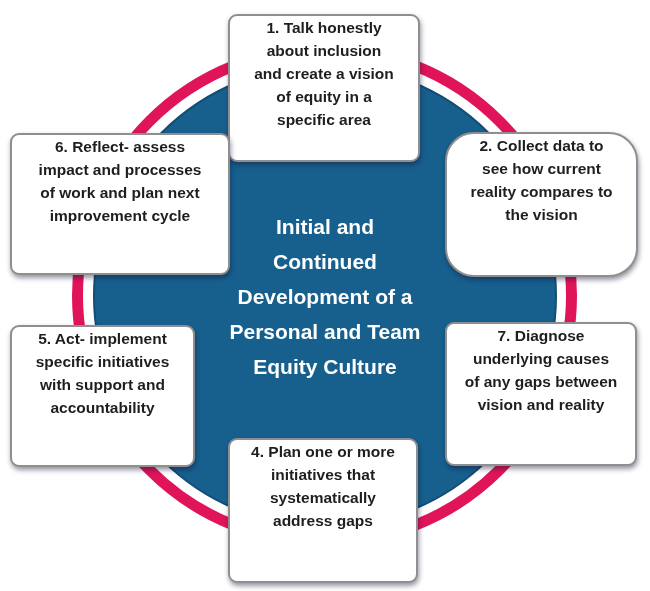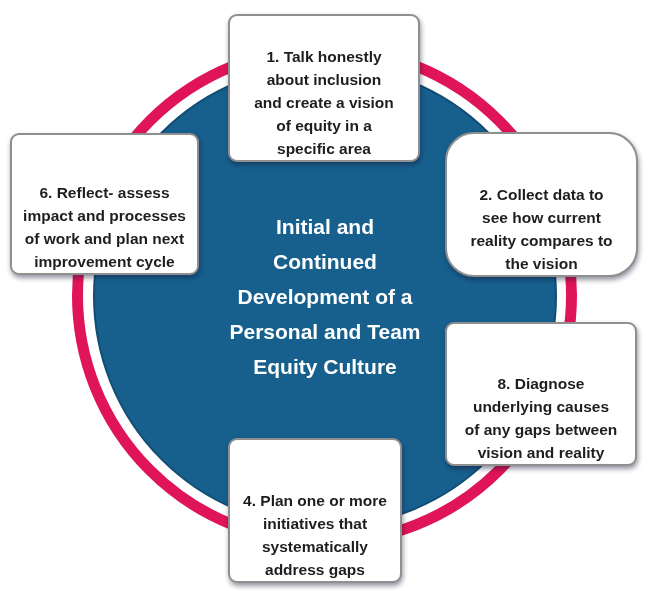--- a/index.html
+++ b/index.html
@@ -58,39 +58,39 @@
     white-space: pre-line;
   }
 
   .step-box {
     position: absolute;
     background: var(--box-bg);
     border: 2px solid var(--box-border);
     border-radius: 9px;
     box-shadow: 1px 3px 5px rgba(20, 20, 50, 0.45);
     display: flex;
-    align-items: flex-end;
+    align-items: flex-start;
     justify-content: center;
   }
 
   .step-text {
     text-align: center;
     color: var(--box-text);
     font-size: 15.5px;
     font-weight: 700;
     line-height: 23px;
     white-space: pre-line;
   }
 
   .box-1 { left: 228px; top: 14px;  width: 192px; height: 148px; }
   .box-2 { left: 445px; top: 132px; width: 193px; height: 145px; border-radius: 29px; }
   .box-3 { left: 445px; top: 322px; width: 192px; height: 144px; }
-  .box-4 { left: 228px; top: 438px; width: 174px; height: 145px; }
+  .box-4 { left: 228px; top: 438px; width: 190px; height: 145px; }
   .box-5 { left: 10px;  top: 325px; width: 185px; height: 142px; }
-  .box-6 { left: 10px;  top: 133px; width: 189px; height: 142px; }
+  .box-6 { left: 10px;  top: 133px; width: 220px; height: 142px; }
 </style>
 </head>
 <body>
 
 <div class="canvas">
 
   <div class="ring"></div>
 
   <div class="circle">
     <div class="center-text">Initial and
@@ -109,33 +109,39 @@
   </div>
 
   <div class="step-box box-2">
     <div class="step-text">2. Collect data to
 see how current
 reality compares to
 the vision</div>
   </div>
 
   <div class="step-box box-3">
-    <div class="step-text">8. Diagnose
+    <div class="step-text">7. Diagnose
 underlying causes
 of any gaps between
 vision and reality</div>
   </div>
 
   <div class="step-box box-4">
     <div class="step-text">4. Plan one or more
 initiatives that
 systematically
 address gaps</div>
   </div>
 
+  <div class="step-box box-5">
+    <div class="step-text">5. Act- implement
+specific initiatives
+with support and
+accountability</div>
+  </div>
 
   <div class="step-box box-6">
     <div class="step-text">6. Reflect- assess
 impact and processes
 of work and plan next
 improvement cycle</div>
   </div>
 
 </div>
 

